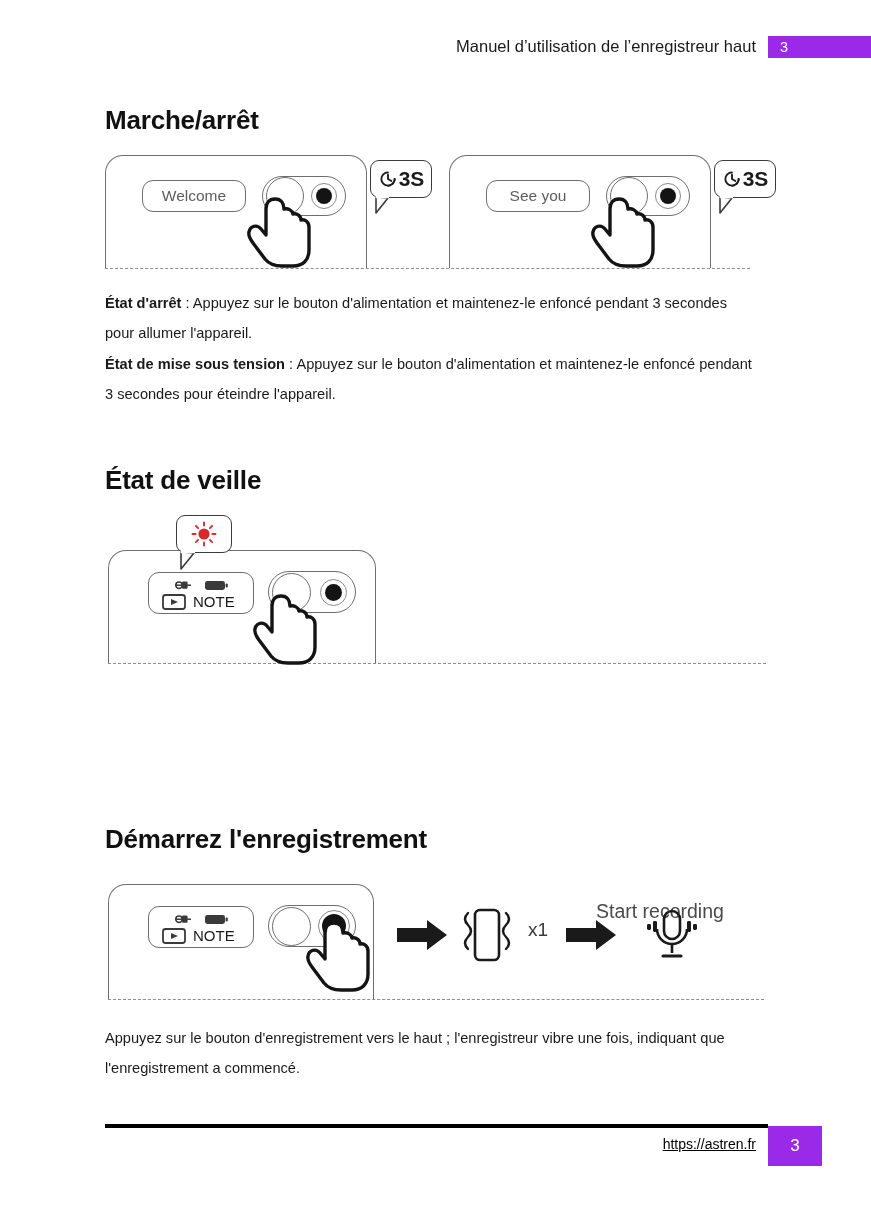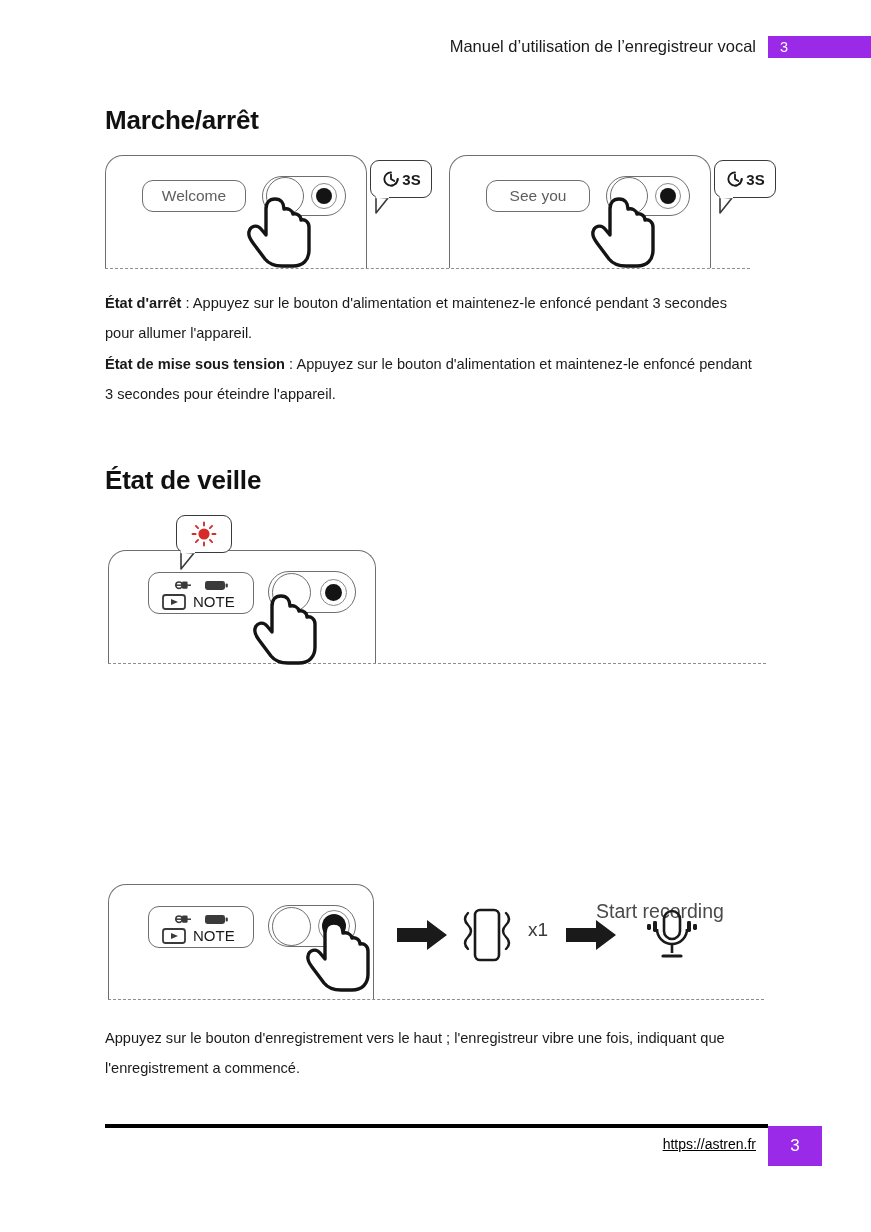--- a/index.html
+++ b/index.html
@@ -100,21 +100,21 @@
 
   
   .bubble{
     position:absolute;
     border:1.6px solid #3a3a3a;
     border-radius:9px;
     background:#ffffff;
     box-sizing:border-box;
     display:flex;align-items:center;justify-content:center;
   }
-  .bub-label{font-size:15px;font-weight:bold;color:#1a1a1a;}
+  .bub-label{font-size:21px;font-weight:bold;color:#1a1a1a;}
 
   
   .arrowtxt{position:absolute;font-size:19px;color:#3a3a3a;}
   .startrec{
     position:absolute;font-size:19.5px;color:#4a4a4a;white-space:nowrap;
   }
 
   
   .footer-rule{
     position:absolute;left:105px;top:1124px;width:663px;height:4px;background:#000000;
@@ -132,21 +132,21 @@
   }
 
   svg{display:block;overflow:visible;}
 </style>
 </head>
 <body>
 
 <div class="page">
 
   <div class="header">
-    <div class="header-title">Manuel d’utilisation de l’enregistreur vocal</div>
+    <div class="header-title">Manuel d’utilisation de l’enregistreur haut</div>
   </div>
   <div class="header-pagebox"></div>
   <div class="header-pagenum">3</div>
 
   <div class="h1" id="h-marche">Marche/arrêt</div>
 
   <div class="dashline" style="left:105px;top:268px;width:645px;"></div>
 
   <div class="illus" style="left:105px;top:155px;width:262px;height:113px;">
     <div class="device" style="left:0;top:0;width:262px;height:113px;"></div>
@@ -260,20 +260,21 @@
         </g>
       </svg>
     </div>
     <svg style="position:absolute;left:72px;top:2px;" width="22" height="20" viewBox="0 0 22 20">
       <path d="M1 0 L1 17 L14 1 Z" fill="#ffffff" stroke="#3a3a3a" stroke-width="1.6" stroke-linejoin="round"></path>
       <path d="M0.6 0 L15 0" stroke="#ffffff" stroke-width="2.4"></path>
     </svg>
   </div>
 
 
+  <div class="h1" id="h-record">Démarrez l'enregistrement</div>
 
   <div class="dashline" style="left:108px;top:999px;width:656px;"></div>
 
   <div class="illus" style="left:108px;top:884px;width:266px;height:115px;">
     <div class="device" style="left:0;top:0;width:266px;height:115px;"></div>
 
     <div class="screen" style="left:40px;top:22px;width:106px;height:42px;">
       <svg width="92" height="36" viewBox="0 0 92 36">
         <g>
           <path d="M24 7 a3.2 3.2 0 1 0 0 6.4 a3.2 3.2 0 1 0 0 -6.4" fill="none" stroke="#3a3a3a" stroke-width="1.6"></path>

